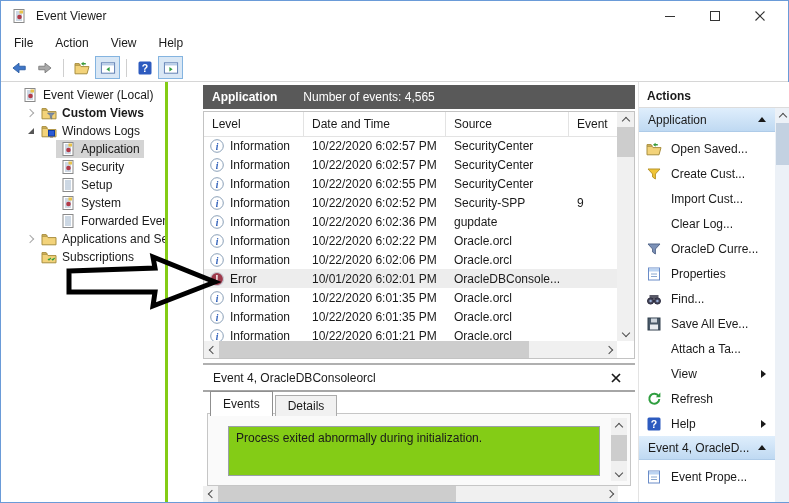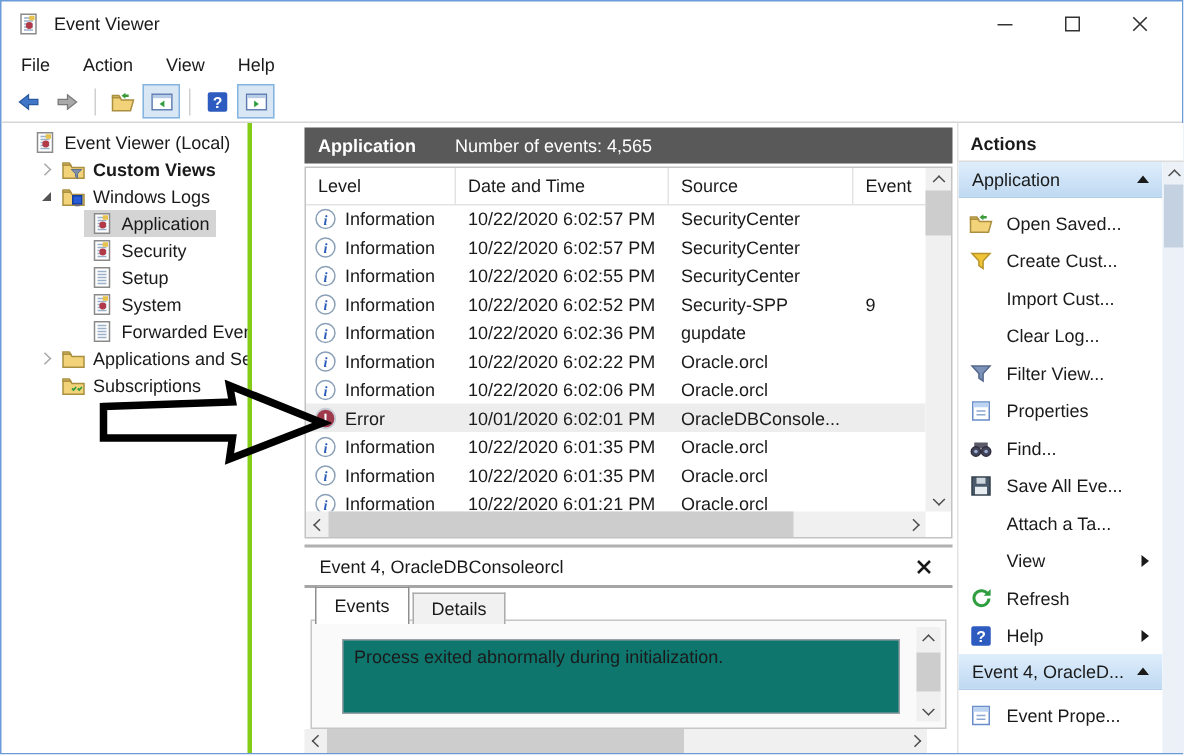--- a/index.html
+++ b/index.html
@@ -65,21 +65,21 @@
 
   
   .preview{position:absolute;left:0;top:281px;right:0;bottom:0;border-top:2px solid #b0b0b0;background:#fff}
   .preview-title{height:25px;display:flex;align-items:center;padding:0 10px;border-bottom:2px solid #a6a6a6}
   .pv-close{margin-left:auto;width:18px;height:18px;display:flex;align-items:center;justify-content:center}
   .tabs{height:24px;display:flex;align-items:flex-end;padding-left:7px;position:relative;z-index:2}
   .tab{height:20px;display:flex;align-items:center;padding:0 12px;border:1px solid #ababab;border-bottom:none;
        background:#f1f1f1;margin-right:2px}
   .tab.active{background:#fff;height:24px;border-color:#8f8f8f}
   .tab-page{position:absolute;left:4px;right:4px;top:48px;bottom:16px;border:1px solid #c6c6c6;background:#fafafa}
-  .msg-box{position:absolute;left:20px;right:30px;top:12px;height:50px;border:1px solid #9aa0a8;background:#0f766e;
+  .msg-box{position:absolute;left:20px;right:30px;top:12px;height:50px;border:1px solid #9aa0a8;background:#84cc16;
            padding:4px 7px;box-sizing:border-box}
   .pv-vscroll{position:absolute;right:3px;top:4px;width:16px;bottom:4px;background:#f0f0f0}
   .pv-thumb{background:#cdcdcd;height:26px;margin-top:2px}
   .preview-hscroll{position:absolute;left:0;bottom:0;height:16px;right:17px;background:#f0f0f0;display:flex;align-items:center}
 
   
   .actions-panel{position:absolute;left:637px;top:0;width:152px;bottom:0;background:#fff;border-left:1px solid #e3e3e3;box-sizing:border-box}
   .actions-title{height:22px;line-height:22px;font-weight:bold;padding-left:8px;border-bottom:1px solid #dcdcdc;margin-top:3px}
   .actions-body{position:absolute;left:0;top:26px;right:15px;bottom:0;overflow:hidden}
   .section-header{height:23px;display:flex;align-items:center;padding:0 9px;
@@ -595,21 +595,21 @@
           <div class="action-item gap">
             <span class="icon16"></span>
             <span class="lbl">Clear Log...</span>
           </div>
           <div class="action-item">
             <span class="icon16">
               <svg width="16" height="16" viewBox="0 0 16 16">
                 <path d="M2 3h12l-4.6 5v5l-2.8-2V8z" fill="#7d92b8" stroke="#55688c"></path>
               </svg>
             </span>
-            <span class="lbl">Filter View...</span>
+            <span class="lbl">OracleD Curre...</span>
           </div>
           <div class="action-item">
             <span class="icon16">
               <svg width="16" height="16" viewBox="0 0 16 16">
                 <rect x="2.5" y="2" width="11" height="12" fill="#fff" stroke="#6a8cc8"></rect>
                 <rect x="3" y="2.5" width="10" height="3" fill="#bcd4f2"></rect>
                 <path d="M5 8h6M5 10.5h6" stroke="#8aa8d0"></path>
               </svg>
             </span>
             <span class="lbl">Properties</span>

